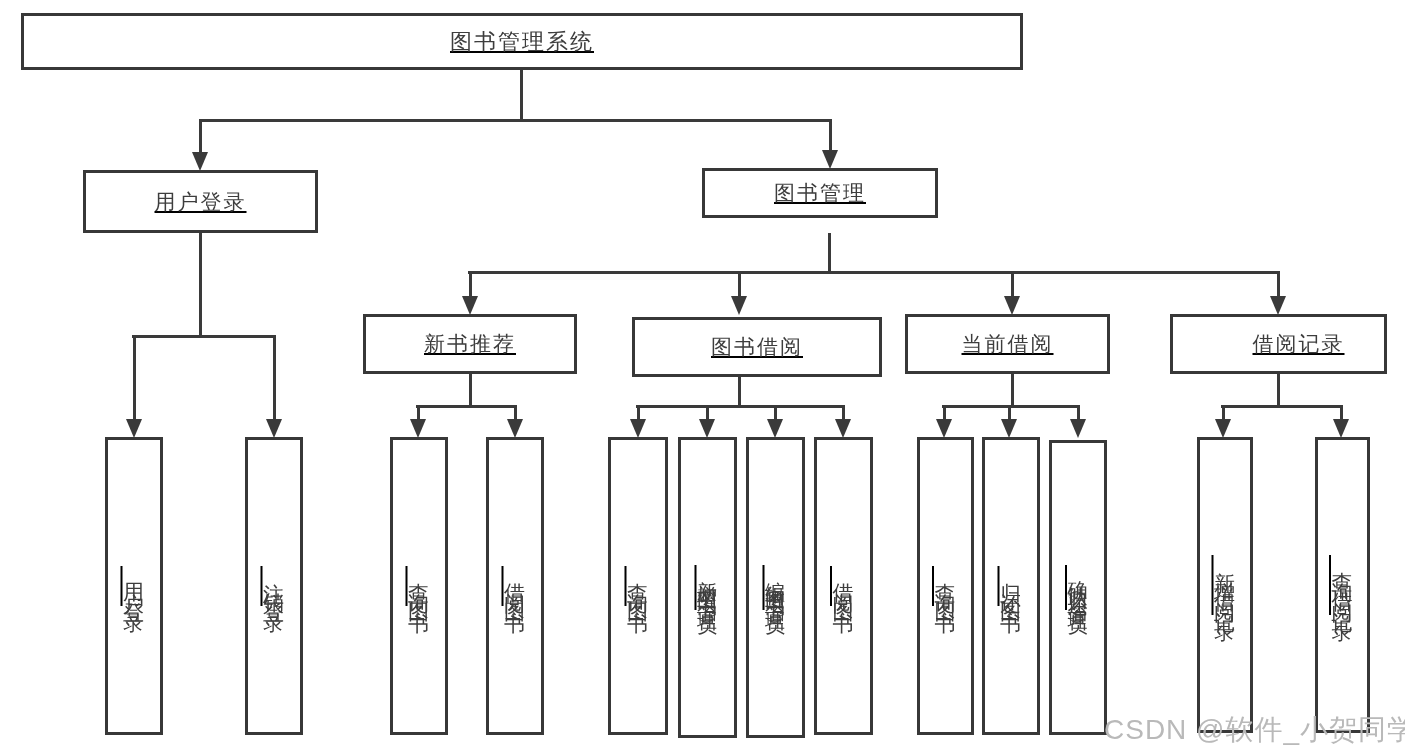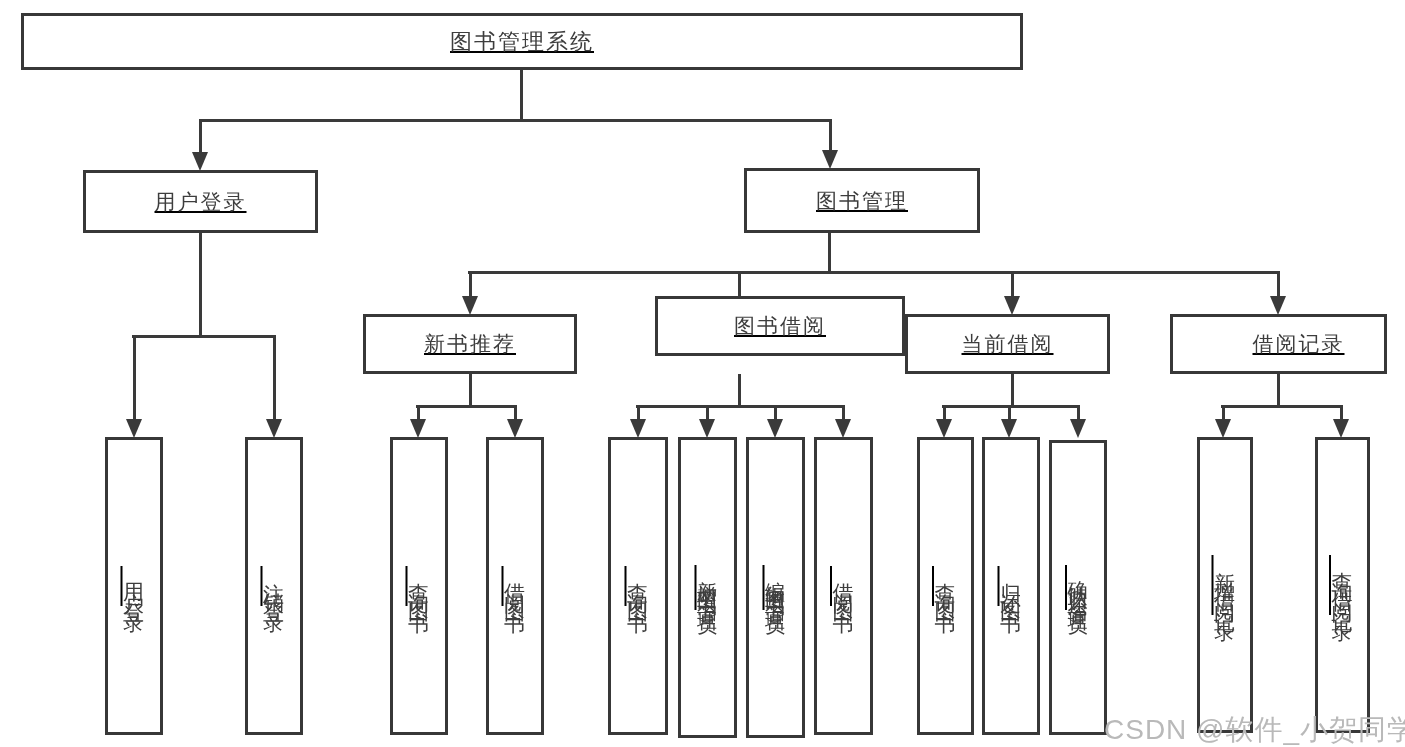--- a/index.html
+++ b/index.html
@@ -125,27 +125,27 @@
       <div class="arrow" style="left: 1215px; top: 419px;"></div>
       <div class="arrow" style="left: 1333px; top: 419px;"></div>
     </div>
   <div id="nodes">
       <div class="node h root" style="left: 21px; top: 13px; width: 1002px; height: 57px;">
         <span>图书管理系统</span>
       </div>
       <div class="node h" style="left: 83px; top: 170px; width: 235px; height: 63px;">
         <span>用户登录</span>
       </div>
-      <div class="node h" style="left: 744px; top: 168px; width: 236px; height: 65px;">
+      <div class="node h" style="left: 702px; top: 168px; width: 236px; height: 50px;">
         <span>图书管理</span>
       </div>
       <div class="node h" style="left: 363px; top: 314px; width: 214px; height: 60px;">
         <span>新书推荐</span>
       </div>
-      <div class="node h" style="left: 632px; top: 296px; width: 250px; height: 60px; margin-left: 23px;">
+      <div class="node h" style="left: 632px; top: 317px; width: 250px; height: 60px;">
         <span>图书借阅</span>
       </div>
       <div class="node h" style="left: 905px; top: 314px; width: 205px; height: 60px;">
         <span>当前借阅</span>
       </div>
       <div class="node h" style="left: 1170px; top: 314px; width: 217px; height: 60px; padding-left: 40px;">
         <span>借阅记录</span>
       </div>
       <div class="node v" style="left: 105px; top: 437px; width: 58px; height: 298px;">
         <span>用户登录</span>

